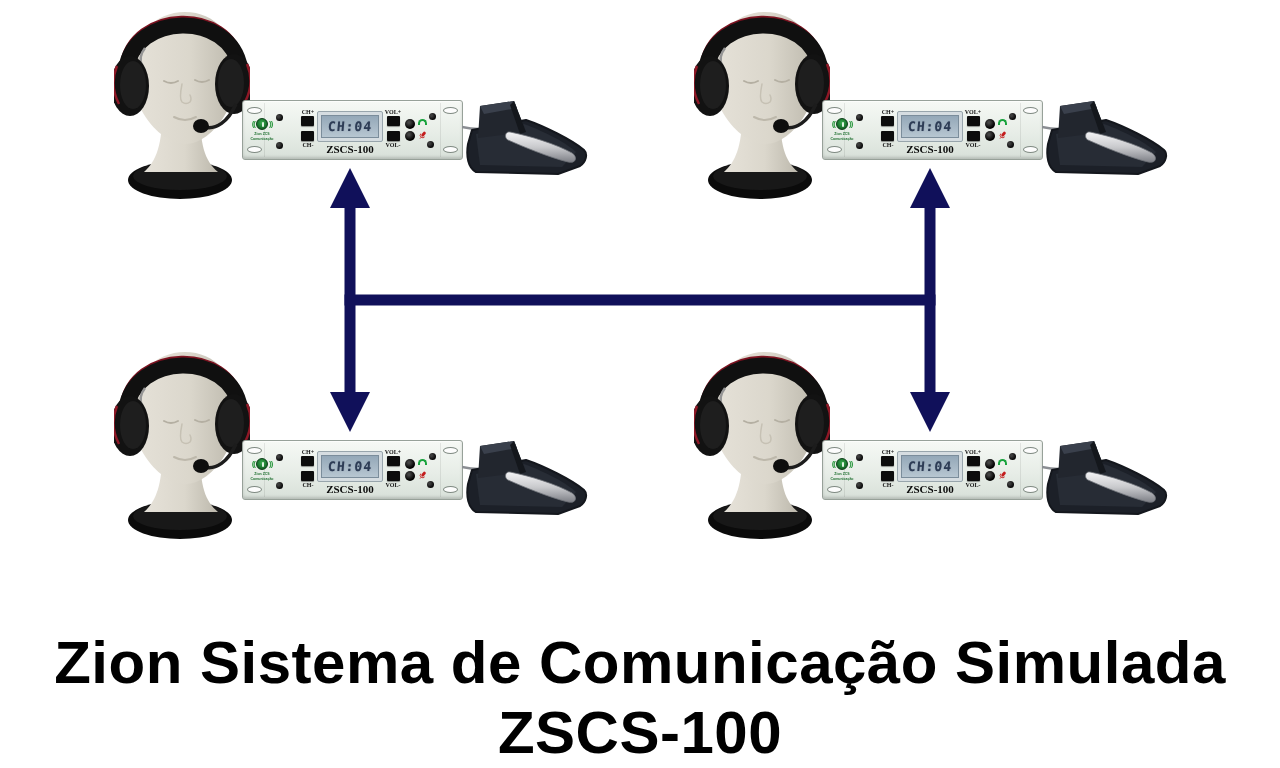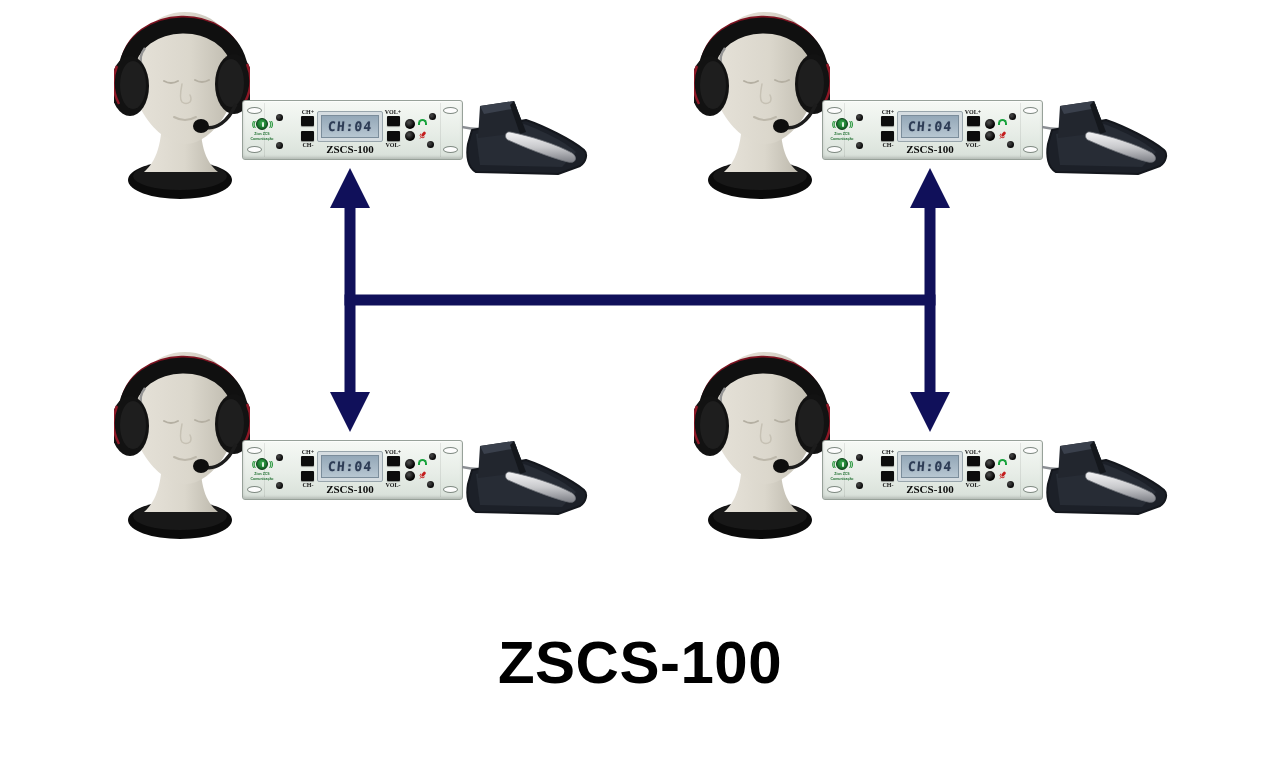--- a/index.html
+++ b/index.html
@@ -344,16 +344,17 @@
       <span class="screw" style="left:186px;top:12px;"></span>
       <span class="screw" style="left:184px;top:40px;"></span>
       <div class="model">ZSCS-100</div>
     </div>
     <svg class="pedal-svg" viewBox="0 0 130 85">
         <use href="#pedal-sym" xlink:href="#pedal-sym"></use>
       </svg>
   </div>
 
   <div class="title">
+    <div>Zion Sistema de Comunicação Simulada</div>
     <div>ZSCS-100</div>
   </div>
 
 </div>
 
 </body></html>

